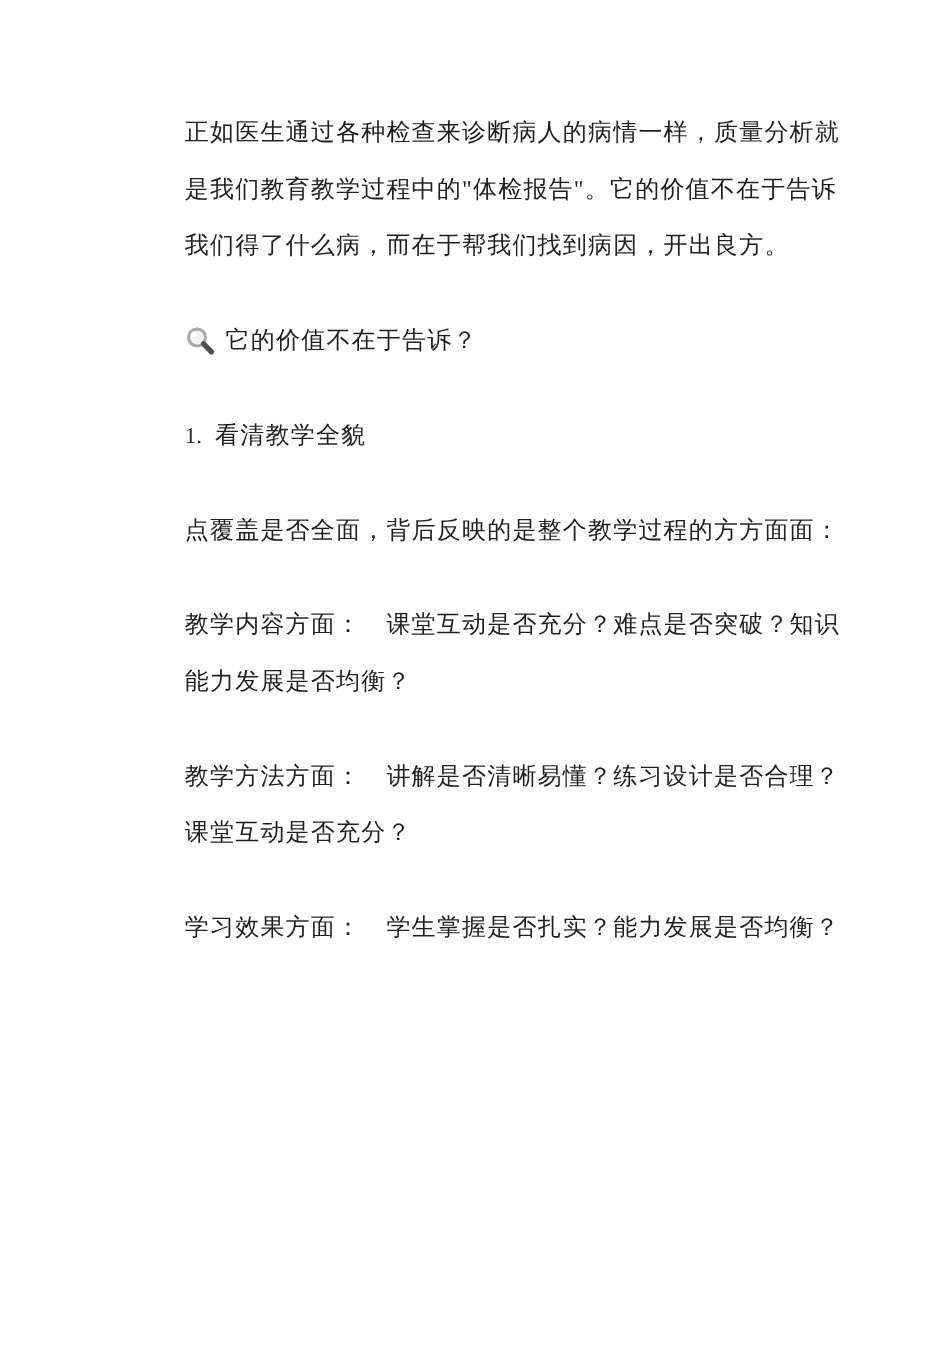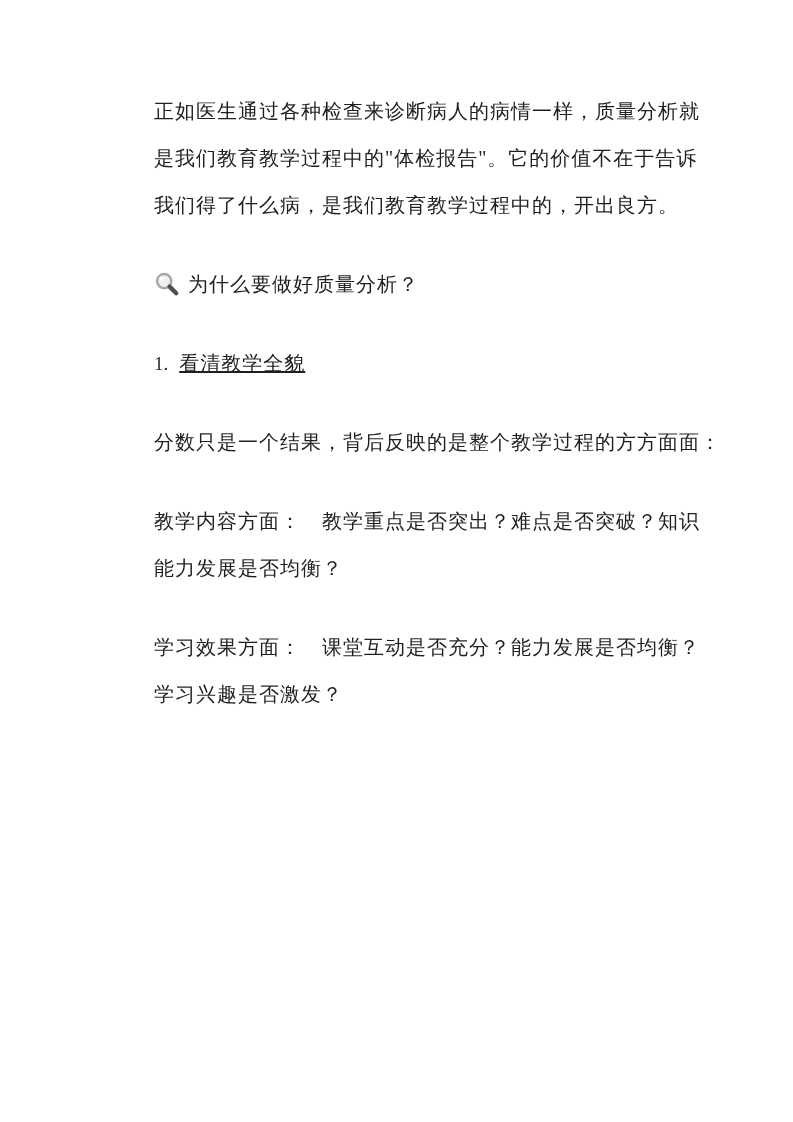--- a/index.html
+++ b/index.html
@@ -56,59 +56,61 @@
   }
   .num {
     font-size: 19px;
     letter-spacing: 0;
     line-height: 47px;
     white-space: pre;
     color: #2a2a2a;
   }
   .num-text {
     margin-left: 11px;
-    text-decoration: underline;
   }
 </style>
 </head>
 <body>
 
 <div class="page">
 
   <div class="para">
     <span class="line">正如医生通过各种检查来诊断病人的病情一样，质量分析就</span>
     <span class="line">是我们教育教学过程中的"体检报告"。它的价值不在于告诉</span>
-    <span class="line">我们得了什么病，是我们教育教学过程中的，开出良方。</span>
+    <span class="line">我们得了什么病，而在于帮我们找到病因，开出良方。</span>
   </div>
 
   <div class="heading">
     <span class="mag">
       <svg width="27" height="27" viewBox="0 0 27 27" xmlns="http://www.w3.org/2000/svg">
         <circle cx="10.2" cy="10.2" r="7.1" fill="#f1f1f1" stroke="#a8a8a8" stroke-width="2.5"></circle>
         <circle cx="7.6" cy="7.6" r="2.3" fill="#ffffff"></circle>
         <line x1="15.6" y1="15.6" x2="22.2" y2="22.2" stroke="#4f4f4f" stroke-width="4.4" stroke-linecap="round"></line>
       </svg>
     </span>
-    <span class="line">为什么要做好质量分析？</span>
+    <span class="line">它的价值不在于告诉？</span>
   </div>
 
   <div class="numbered">
     <span class="num">1.</span>
     <span class="line num-text">看清教学全貌</span>
   </div>
 
   <div class="para">
-    <span class="line">分数只是一个结果，背后反映的是整个教学过程的方方面面：</span>
+    <span class="line">点覆盖是否全面，背后反映的是整个教学过程的方方面面：</span>
   </div>
 
   <div class="para">
-    <span class="line">教学内容方面：　教学重点是否突出？难点是否突破？知识</span>
+    <span class="line">教学内容方面：　课堂互动是否充分？难点是否突破？知识</span>
     <span class="line">能力发展是否均衡？</span>
   </div>
 
+  <div class="para">
+    <span class="line">教学方法方面：　讲解是否清晰易懂？练习设计是否合理？</span>
+    <span class="line">课堂互动是否充分？</span>
+  </div>
 
   <div class="para">
-    <span class="line">学习效果方面：　课堂互动是否充分？能力发展是否均衡？</span>
-    <span class="line">学习兴趣是否激发？</span>
+    <span class="line">学习效果方面：　学生掌握是否扎实？能力发展是否均衡？</span>
   </div>
 
 
 </div>
 
 </body></html>

